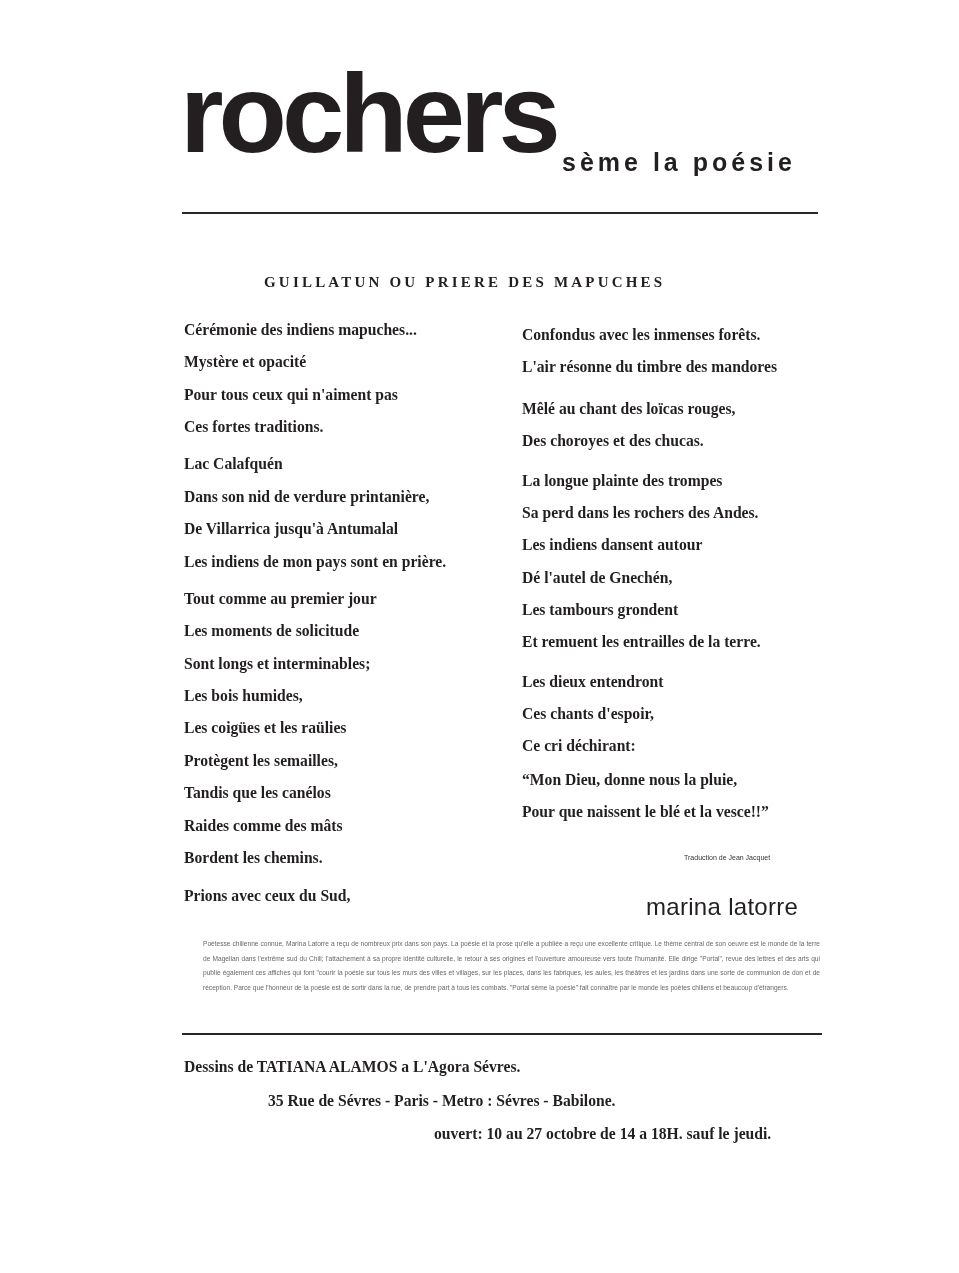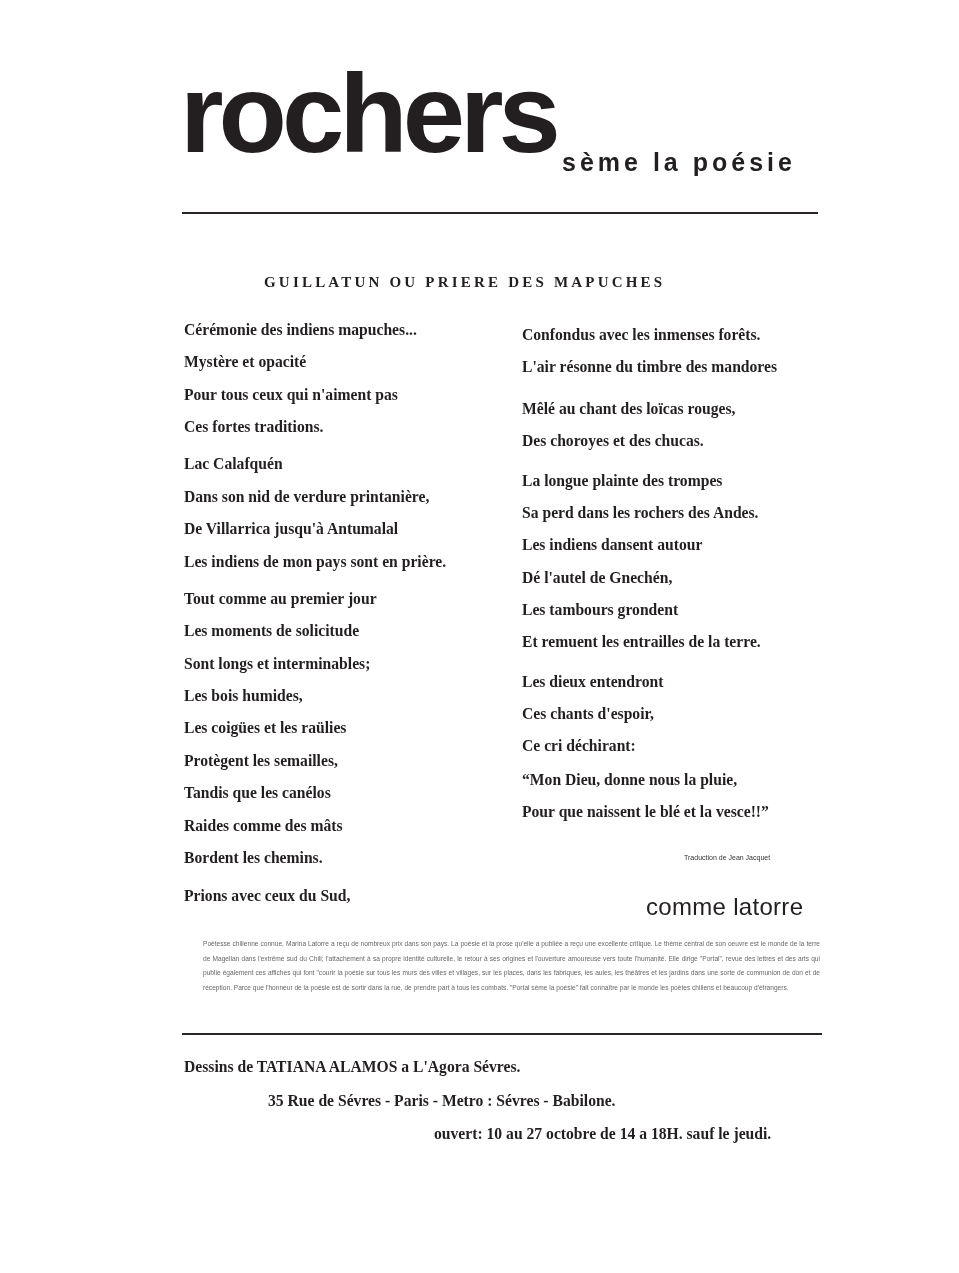--- a/index.html
+++ b/index.html
@@ -63,21 +63,21 @@
     <div class="line" style="top: 600px;">Les tambours grondent</div>
     <div class="line" style="top: 632px;">Et remuent les entrailles de la terre.</div>
     <div class="line" style="top: 672px;">Les dieux entendront</div>
     <div class="line" style="top: 704px;">Ces chants d'espoir,</div>
     <div class="line" style="top: 736px;">Ce cri déchirant:</div>
     <div class="line" style="top: 770px;">“Mon Dieu, donne nous la pluie,</div>
     <div class="line" style="top: 802px;">Pour que naissent le blé et la vesce!!”</div>
   </div>
 
 <div class="translator">Traduction de Jean Jacquet</div>
-<div class="author">comme latorre</div>
+<div class="author">marina latorre</div>
 
 <div class="bio">Poétesse chilienne connue, Marina Latorre a reçu de nombreux prix dans son pays. La poésie et la prose qu'elle a publiée a reçu une excellente critique. Le thème central de son oeuvre est le monde de la terre de Magellan dans l'extrême sud du Chili; l'attachement à sa propre identité culturelle, le retour à ses origines et l'ouverture amoureuse vers toute l'humanité. Elle dirige "Portal", revue des lettres et des arts qui publie également ces affiches qui font "courir la poésie sur tous les murs des villes et villages, sur les places, dans les fabriques, les aules, les théâtres et les jardins dans une sorte de communion de don et de réception. Parce que l'honneur de la poésie est de sortir dans la rue, de prendre part à tous les combats. "Portal sème la poésie" fait connaître par le monde les poètes chiliens et beaucoup d'étrangers.</div>
 
 <div class="rule bottom"></div>
 
 <div class="footer l1">Dessins de TATIANA ALAMOS a L'Agora Sévres.</div>
 <div class="footer l2">35 Rue de Sévres - Paris - Metro : Sévres - Babilone.</div>
 <div class="footer l3">ouvert: 10 au 27 octobre de 14 a 18H. sauf le jeudi.</div>
 
 </body></html>

